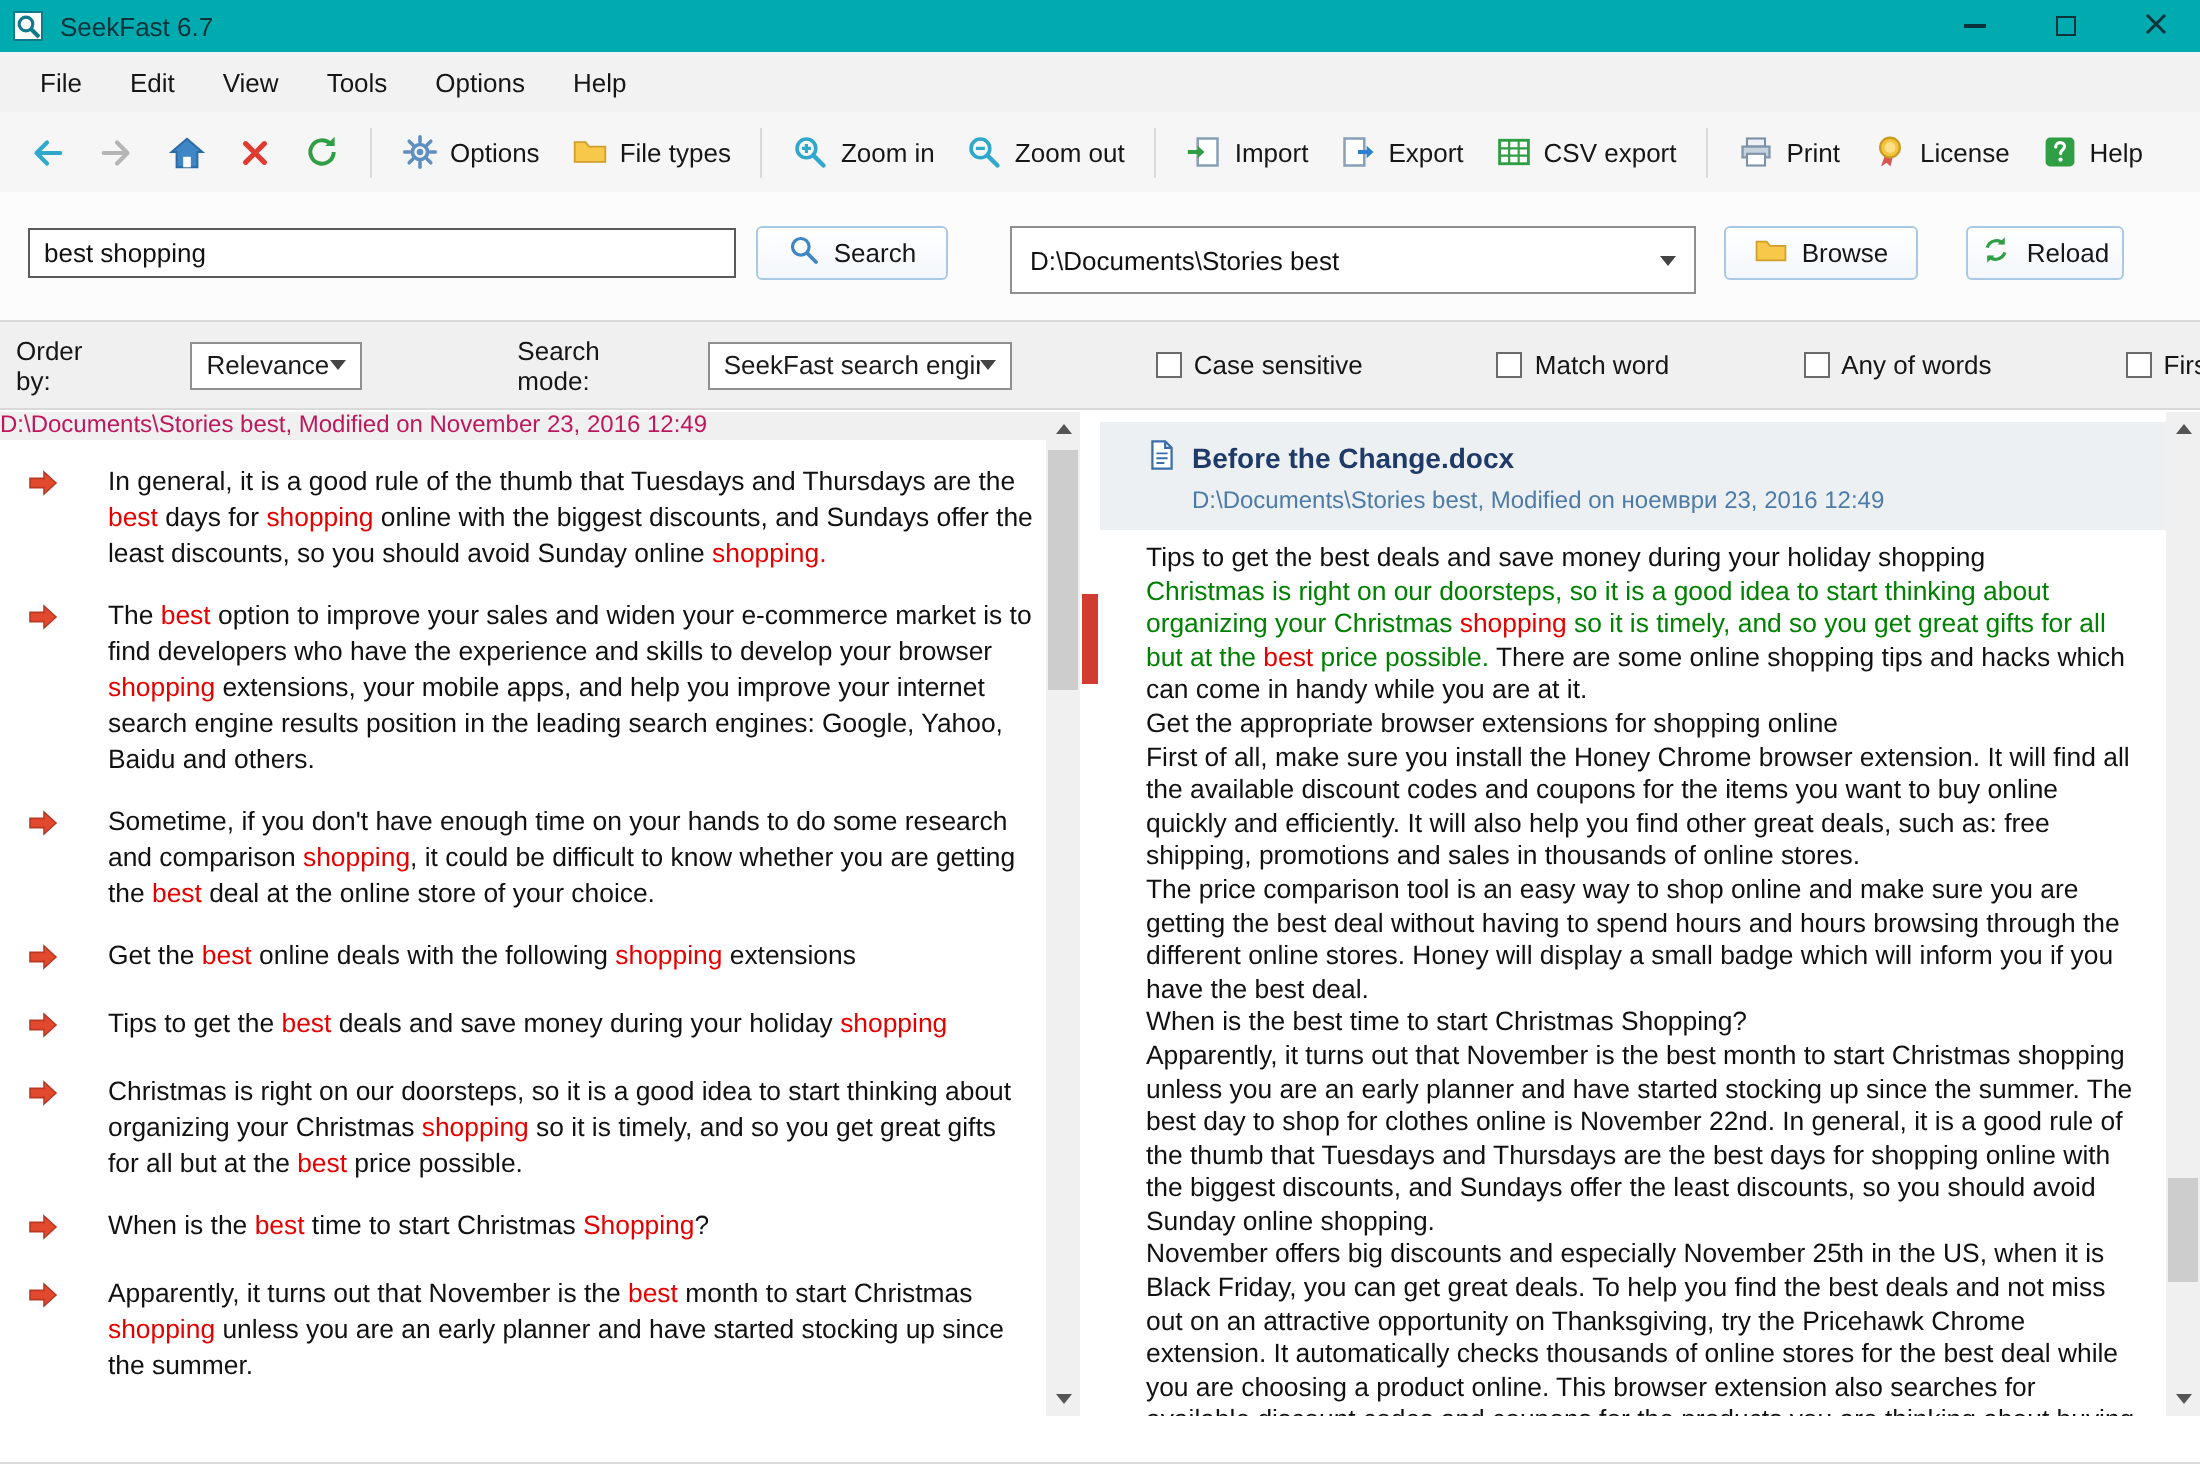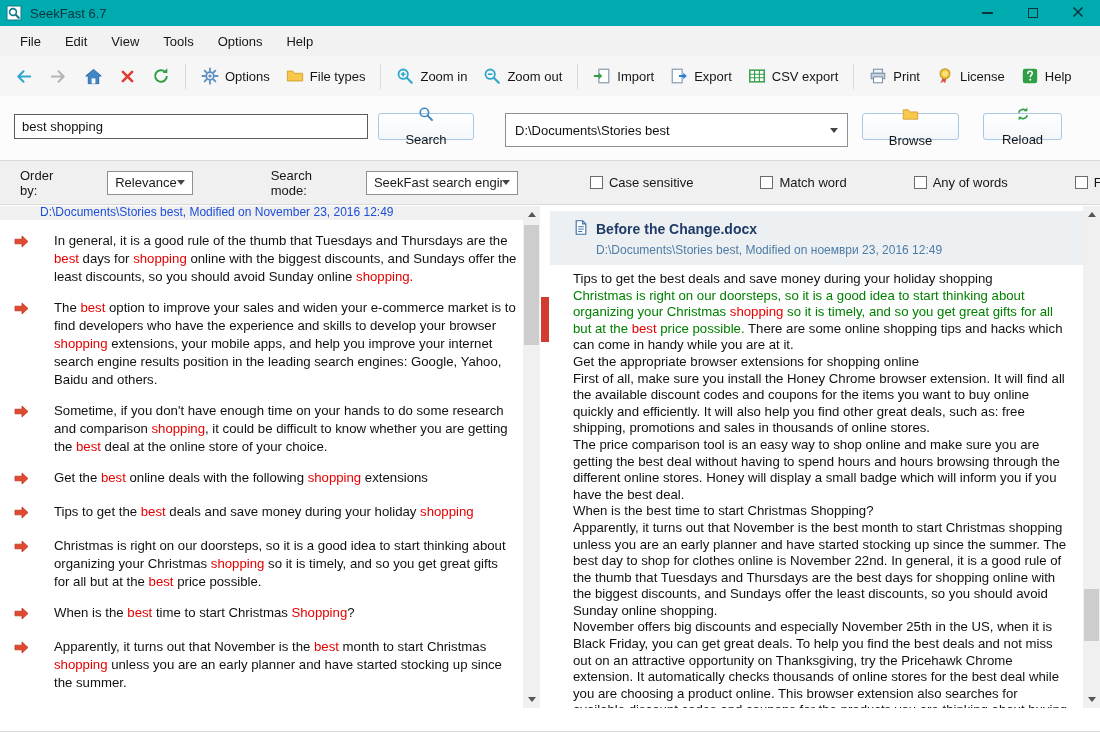--- a/index.html
+++ b/index.html
@@ -28,47 +28,47 @@
   .tb-btn { display:flex; align-items:center; gap:6px; padding:5px 8px;
     background:none; border:none; font:inherit; color:#161616; cursor:pointer; }
   .tb-btn .ic { display:flex; align-items:center; }
   .tb-sep { width:1px; height:25px; background:#d9d9d9; margin:0 7px; }
   
   .searchrow { position:absolute; top:96px; left:0; right:0; height:64px; background:#fcfcfc; }
   .search-input { position:absolute; left:14px; top:18px; width:354px; height:25px;
     border:1px solid #5a5a5a; padding:0 7px; font:13px "Liberation Sans",sans-serif; color:#111; background:#fff; }
   .lite-btn { position:absolute; top:17px; height:27px; display:flex; align-items:center; justify-content:center;
     gap:7px; background:linear-gradient(#ffffff,#f3f7fb); border:1px solid #a9c8e6; border-radius:3px;
-    font:13px "Liberation Sans",sans-serif; color:#161616; cursor:pointer;flex-direction:column; }
+    font:13px "Liberation Sans",sans-serif; color:#161616; cursor:pointer; }
   .btn-search { left:378px; width:96px; }
   .btn-browse { left:862px; width:97px; }
   .btn-reload { left:983px; width:79px; }
   .folder-combo { position:absolute; left:505px; top:17px; width:343px; height:27px;
     border:1px solid #8f8f8f; background:#fff; display:flex; align-items:center; padding:16px 9px; cursor:pointer; }
   .folder-combo .combo-text { flex:1; font-size:13px; color:#111; white-space:nowrap; overflow:hidden; }
   .tri-down { width:0; height:0; border-left:4px solid transparent; border-right:4px solid transparent;
     border-top:5px solid #444; }
   
   .filterrow { position:absolute; top:160px; left:0; right:0; height:45px;
     background:#f0f0f0; border-top:1px solid #d9d9d9; border-bottom:1px solid #d9d9d9;
-    display:flex; align-items:center; padding-left:20px;gap:46px; }
+    display:flex; align-items:center; padding-left:8px;gap:46px; }
   .flabel { font-size:13px; color:#161616; }
   .combo { height:24px; background:#fff; border:1px solid #8f8f8f; display:flex; align-items:center;
     padding:0 7px; margin-left:8px; cursor:pointer; }
   .combo .combo-text { flex:1; font-size:13px; white-space:nowrap; overflow:hidden; }
   .combo-order { width:131px; }
   .combo-mode { width:152px; }
   .ml32 { margin-left:32px; } .ml26 { margin-left:26px; } .ml21 { margin-left:21px; }
   .check { display:flex; align-items:center; gap:6px; cursor:pointer; font-size:13px; color:#161616; white-space:nowrap; }
   .checkbox { width:13px; height:13px; border:1px solid #6b6b6b; background:#fff; flex-shrink:0; }
   
   .results { position:absolute; top:206px; left:0; width:1100px; height:502px; background:#fff; }
   .left-pane { position:absolute; left:0; top:0; width:523px; height:100%; overflow:hidden; background:#fff; }
-  .partial-header { height:14px; background:#f0f0f0; color:#1d4ed8; font-size:12px;
-    padding-left:40px; overflow:hidden; line-height:13px; white-space:nowrap; }
+  .partial-header { height:14px; background:#f0f0f0; color:#be185d; font-size:12px;
+    overflow:hidden; line-height:13px; white-space:nowrap; }
   .results-list { padding:12px 6px 0 14px; }
   .snippet { display:flex; gap:25px; margin-bottom:13px; font-size:13.2px; line-height:18px; color:#111; }
   .bullet-wrap { flex-shrink:0; margin-top:3px; }
   .seg-n { color:#111; } .seg-r { color:#e50000; } .seg-g { color:#008000; }
   
   .scrollbar { position:absolute; top:0; width:17px; height:100%; background:#f0f0f0; }
   .left-scroll { left:523px; }
   .right-scroll { right:0; }
   .sb-arrow { position:absolute; left:0; width:17px; height:17px; background:#f0f0f0; cursor:pointer; }
   .sb-arrow.up { top:0; } .sb-arrow.down { bottom:0; }

